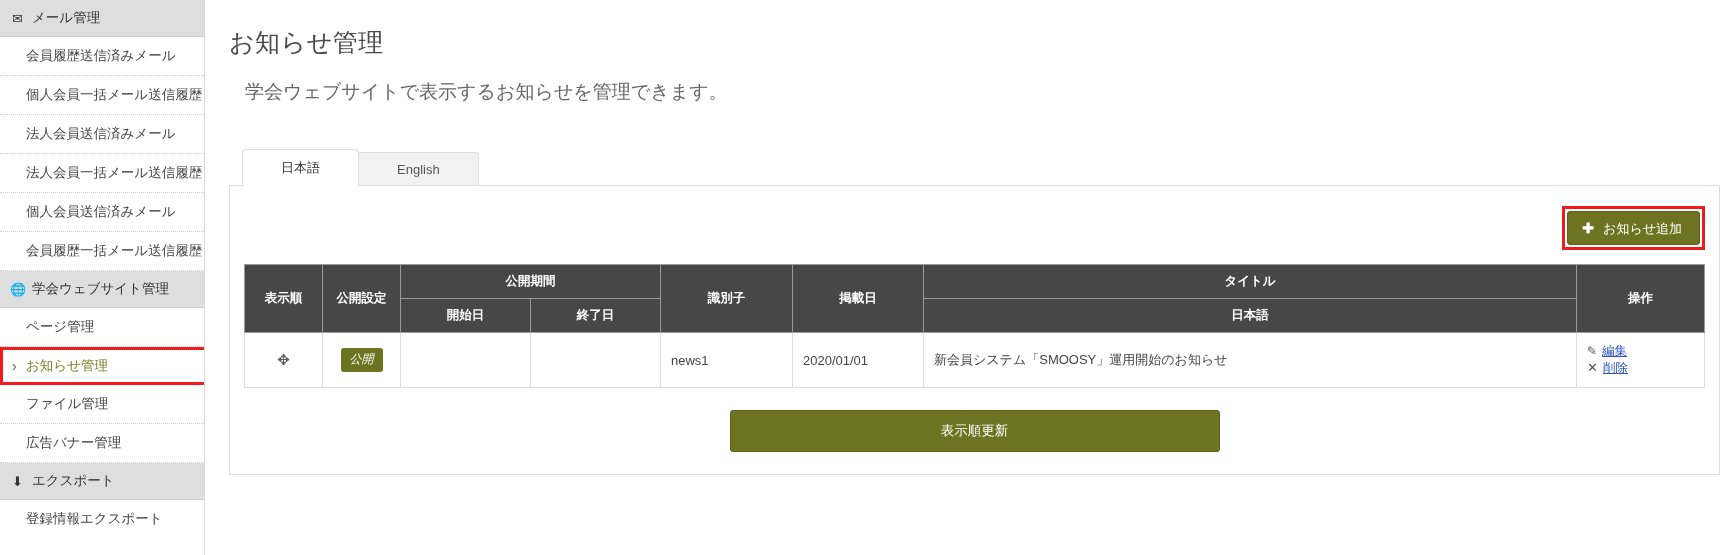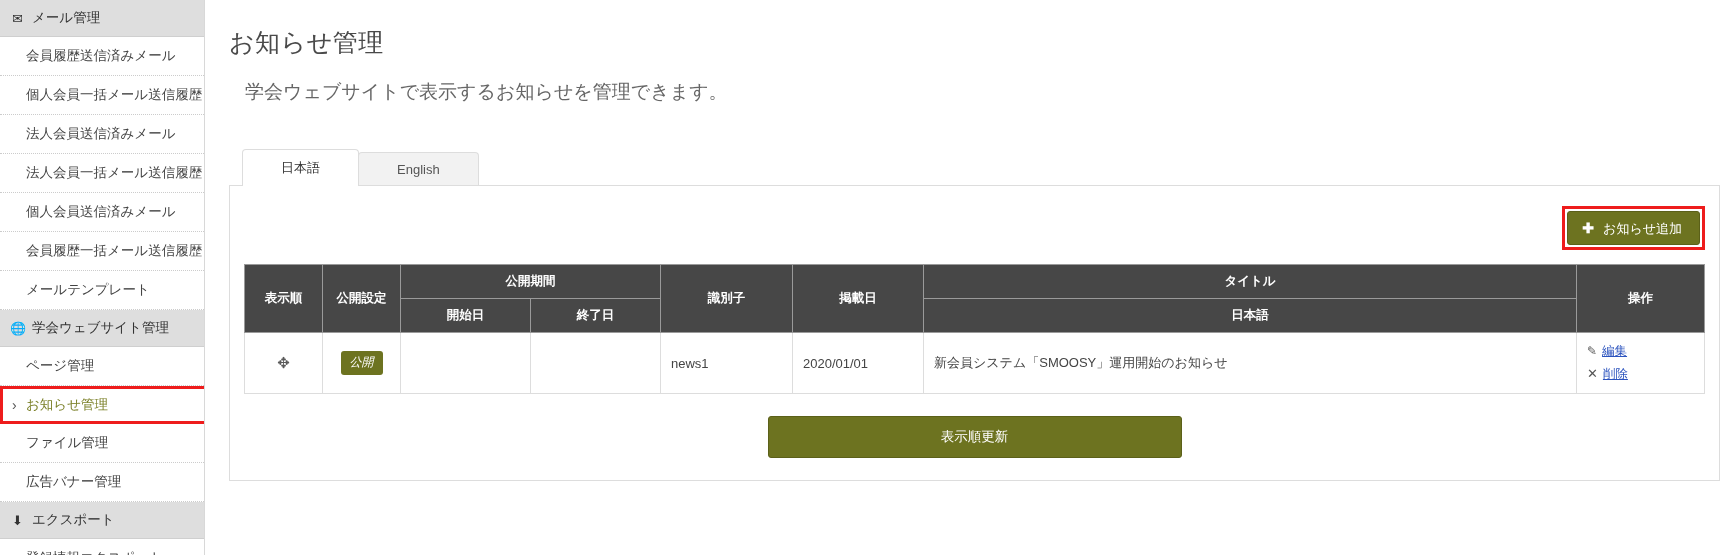--- a/index.html
+++ b/index.html
@@ -225,21 +225,20 @@
     padding: 5px 9px;
     border-radius: 3px;
     line-height: 1.15;
     font-style: italic;
   }
   .act-link {
     display: block;
     color: #2a52be;
     font-size: 12.5px;
     text-decoration: underline;
-    margin-bottom: 6px;
     white-space: nowrap;
     cursor: pointer;
   }
   .act-link:last-child { margin-bottom: 0; }
   .act-ic {
     color: #555;
     text-decoration: none;
     display: inline-block;
     margin-right: 5px;
     font-size: 12px;
@@ -249,21 +248,21 @@
   .update-wrap {
     display: flex;
     justify-content: center;
     padding: 22px 0 0 0;
   }
   .btn-update {
     background: #6d7320;
     border: 1px solid #5b6019;
     color: #ffffff;
     font-size: 13.5px;
-    width: 414px;
+    width: 490px;
     padding: 11px 0;
     border-radius: 3px;
     cursor: pointer;
     text-align: center;
   }
 </style>
 </head>
 <body>
 
 <div class="app">
@@ -273,21 +272,20 @@
     <div class="nav-group">
       <span class="gicon">✉</span>
       <span>メール管理</span>
     </div>
     <div class="nav-item"><span>会員履歴送信済みメール</span></div>
     <div class="nav-item"><span>個人会員一括メール送信履歴</span></div>
     <div class="nav-item"><span>法人会員送信済みメール</span></div>
     <div class="nav-item"><span>法人会員一括メール送信履歴</span></div>
     <div class="nav-item"><span>個人会員送信済みメール</span></div>
     <div class="nav-item"><span>会員履歴一括メール送信履歴</span></div>
-    <div class="nav-item"><span>メールテンプレート</span></div>
 
     <div class="nav-group">
       <span class="gicon">🌐</span>
       <span>学会ウェブサイト管理</span>
     </div>
     <div class="nav-item"><span>ページ管理</span></div>
     <div class="nav-item active">
       <span class="redbox-l"></span>
       <span>お知らせ管理</span>
     </div>

